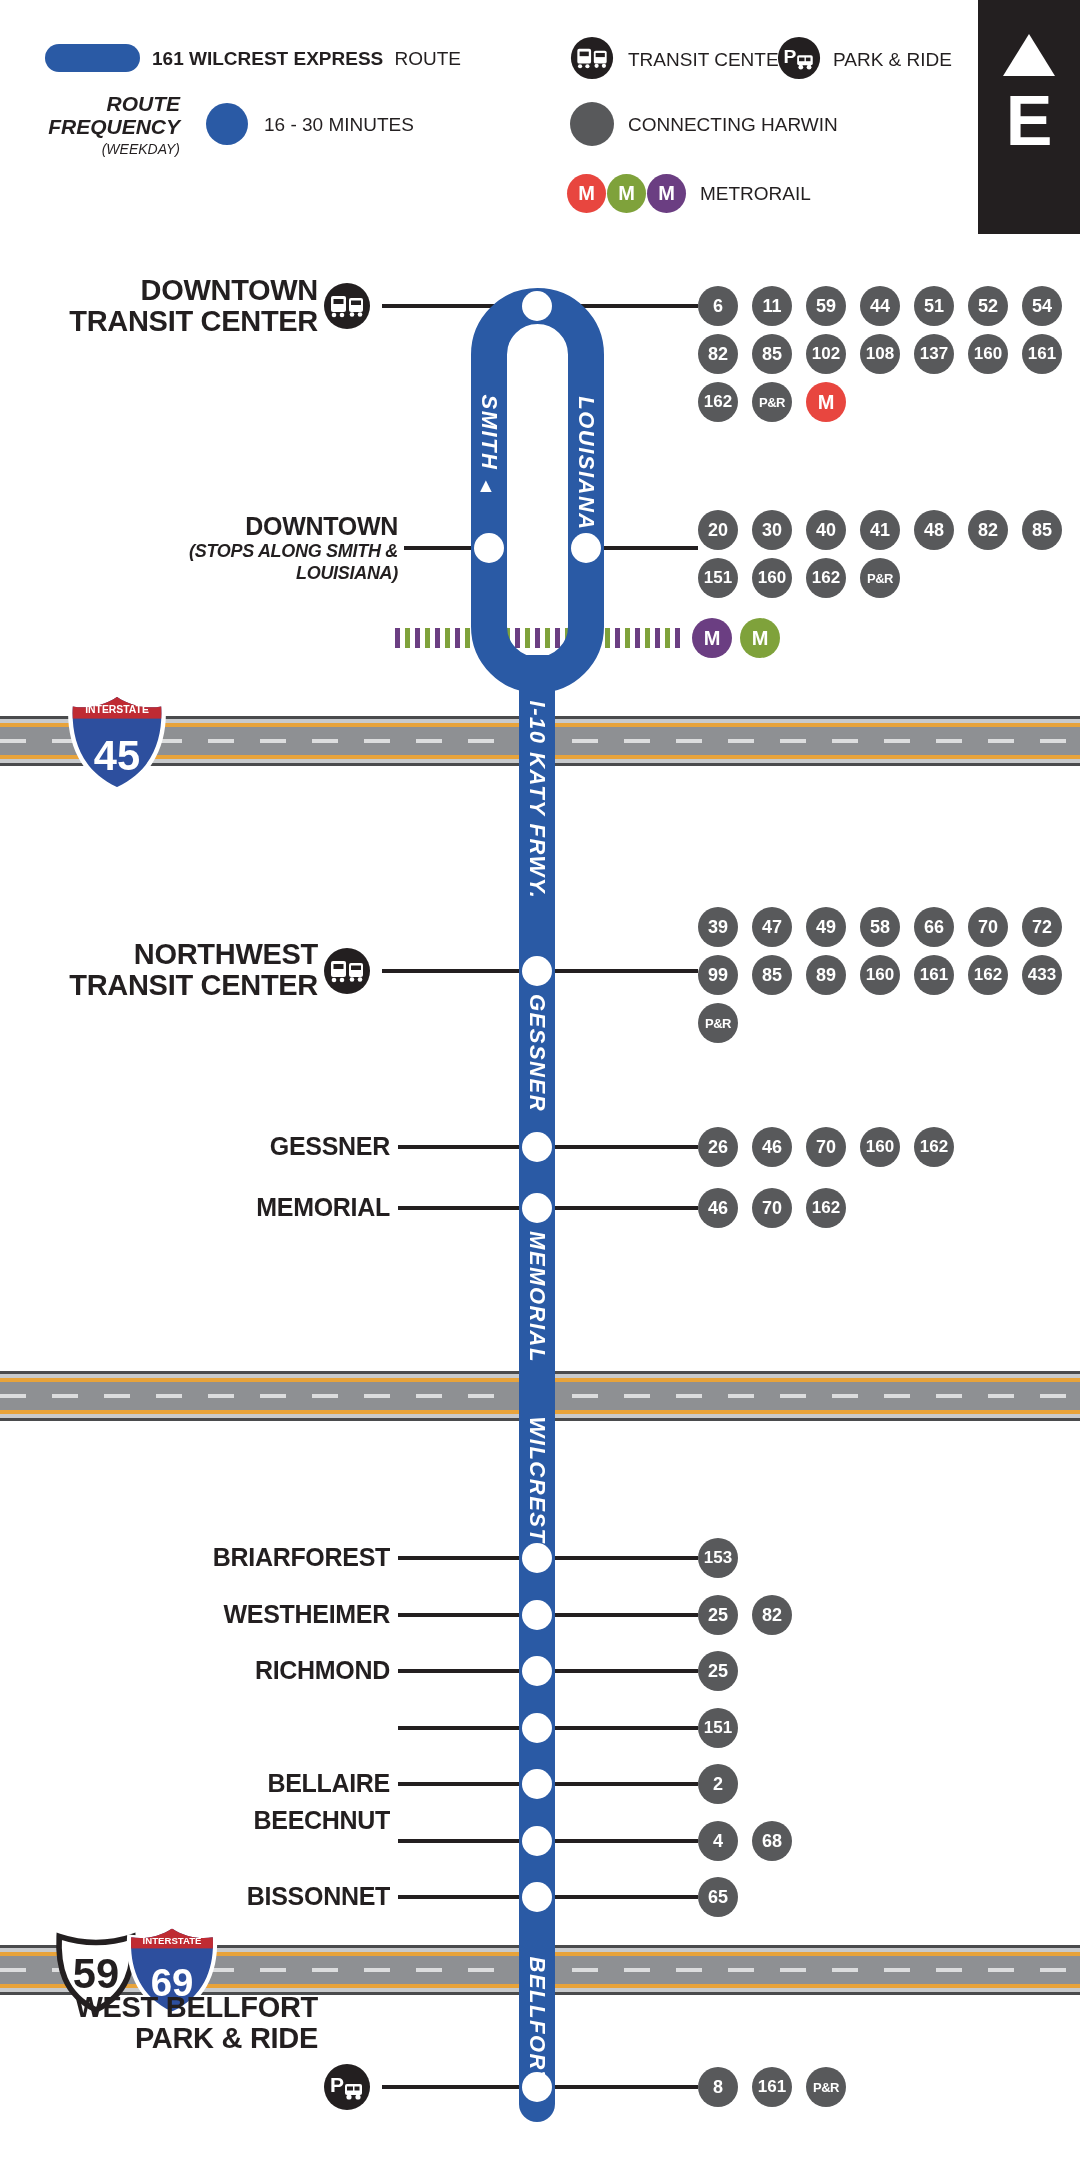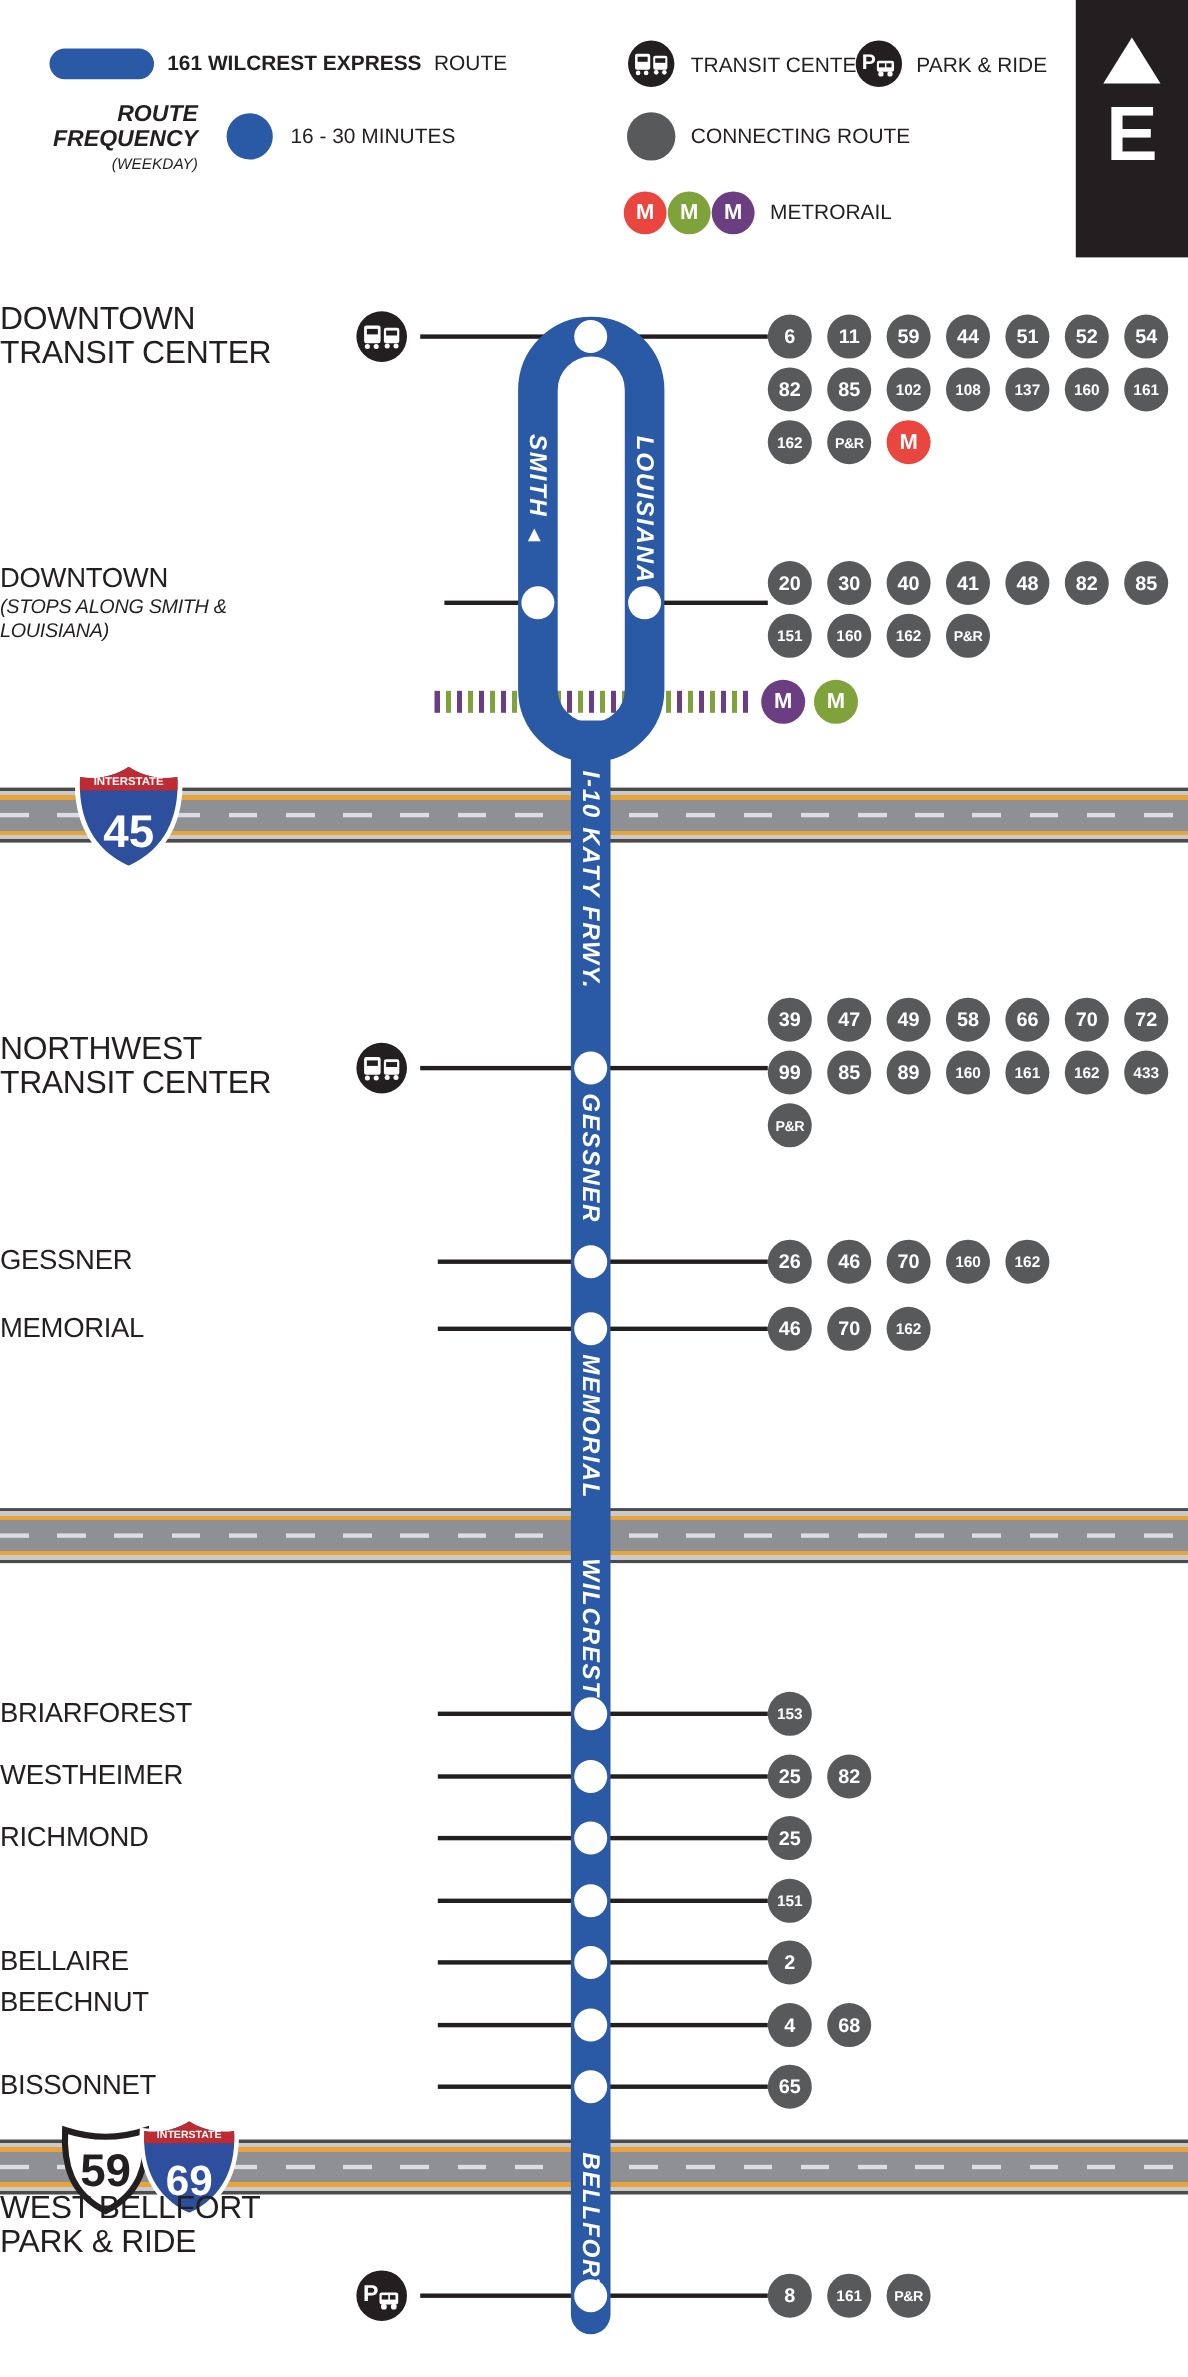--- a/index.html
+++ b/index.html
@@ -40,33 +40,33 @@
         border-radius:0 0 18px 18px;z-index:3;}
 
   .vlabel{position:absolute;transform:translate(-50%,-50%) rotate(90deg);white-space:nowrap;color:#fff;
         font-weight:bold;font-style:italic;font-size:22px;letter-spacing:1.5px;z-index:4;}
   .dirarrow{font-style:normal;font-size:15px;margin-left:10px;font-family:"DejaVu Sans",sans-serif;}
 
   .hline{position:absolute;height:4px;background:#231F20;z-index:2;}
   .dot{position:absolute;width:30px;height:30px;border-radius:50%;background:#fff;z-index:4;}
 
   
-  .stop-label{position:absolute;text-align:left;font-weight:normal;letter-spacing:-0.3px;z-index:4;}
+  .stop-label{position:absolute;text-align:right;font-weight:bold;letter-spacing:-0.3px;z-index:4;}
   .lbl-lg{font-size:29px;line-height:31px;}
   .lbl-md{font-size:25px;line-height:28px;}
   .lbl-sub{font-size:18px;line-height:22px;font-style:italic;display:block;}
   .map-icon{position:absolute;width:48px;height:48px;z-index:4;}
   .hdr-icon{position:absolute;width:44px;height:44px;}
 
   
   .bubbles{position:absolute;z-index:4;}
   .bubble-row{display:flex;gap:14px;height:40px;margin-bottom:8px;}
   .bubble{width:40px;height:40px;border-radius:50%;background:#58595B;color:#fff;display:flex;
           align-items:center;justify-content:center;font-weight:bold;font-size:18px;flex:0 0 auto;}
-  .bubble.b3{font-size:14px;}
+  .bubble.b3{font-size:17px;}
   .bubble.pr{font-size:13px;letter-spacing:-0.5px;}
   .bubble.metro{font-size:20px;}
   .metro.red{background:#E8463F;}
   .metro.green{background:#7FA23B;}
   .metro.purple{background:#6B3E82;}
   .m39{width:39px;height:39px;font-size:19px;}
 </style>
 </head>
 <body>
 
@@ -118,21 +118,21 @@
         </g>
       <g fill="#231F20">
           <rect x="24" y="23.5" width="6" height="4"></rect>
           <rect x="31.5" y="23.5" width="5" height="4"></rect>
         </g>
     </svg>
   </div>
   <div class="lg-text" style="left:833px;top:49px;">PARK &amp; RIDE</div>
 
   <div class="legend-circle" style="left:570px;top:102px;width:44px;height:44px;background:#58595B;"></div>
-  <div class="lg-text" style="left:628px;top:114px;">CONNECTING ROUTE</div>
+  <div class="lg-text" style="left:628px;top:114px;">CONNECTING HARWIN</div>
 
   <span class="bubble metro red m39 abs" style="left:567px;top:174px;">M</span>
   <span class="bubble metro green m39 abs" style="left:607px;top:174px;">M</span>
   <span class="bubble metro purple m39 abs" style="left:647px;top:174px;">M</span>
   <div class="lg-text" style="left:700px;top:183px;">METRORAIL</div>
 
   <div class="compass">
     <div class="compass-tri"></div>
     <div class="compass-e">E</div>
   </div>

